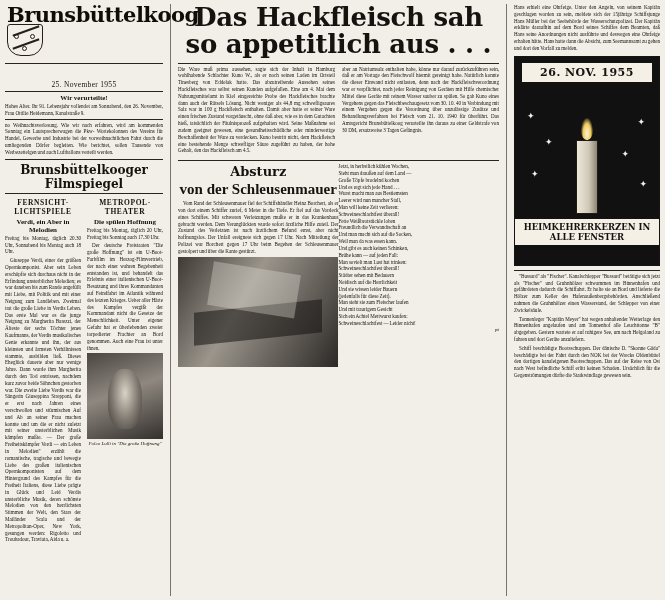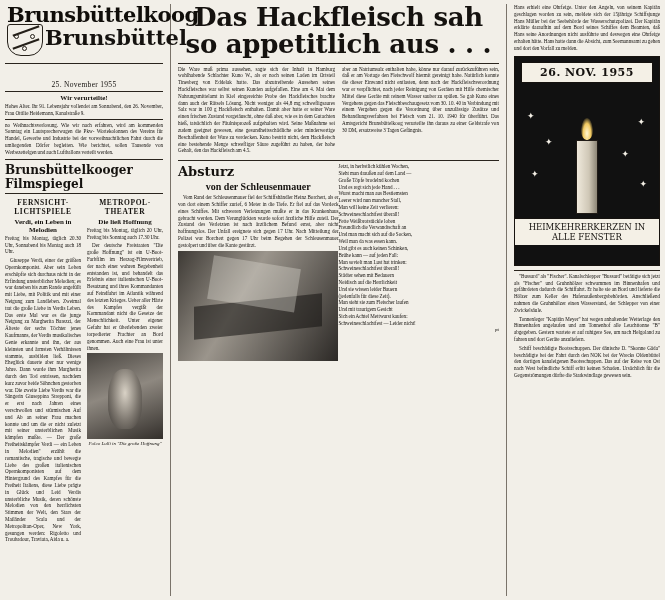--- a/index.html
+++ b/index.html
@@ -102,20 +102,21 @@
     margin-top: 16px;
     letter-spacing: 0.3px;
   }
   .rule-thin { border-top: 1px solid #2a241d; margin: 2px 0; }
   .rule-med { border-top: 1.5px solid #2a241d; margin: 3px 0; }
 
   h2.sec {
     font-family: "DejaVu Serif", serif;
     font-size: 12px;
     font-weight: bold;
+    text-align: center;
     margin: 3px 0 2px;
   }
   h3.sub {
     font-size: 7.5px;
     font-weight: bold;
     text-align: center;
     letter-spacing: 0.6px;
     margin: 2px 0 2px;
   }
   h4.small {
@@ -241,21 +242,21 @@
   .star {
     position: absolute;
     color: #f4f0e6;
     font-size: 9px;
     line-height: 1;
   }
   .ad-tagline {
     background: #f4f0e6;
     color: #15120f;
     font-family: "DejaVu Serif", serif;
-    font-weight: normal;
+    font-weight: bold;
     font-size: 8.5px;
     text-align: center;
     line-height: 1.2;
     padding: 3px 2px;
     margin: 0 0 12px 0;
     border-top: 1.5px solid #15120f;
   }
   .pt { text-align: right; font-size: 5px; }
   .bullets p { margin: 0; }
 </style>
@@ -267,45 +268,44 @@
 
     <div class="col col1">
 
       <div class="masthead">
         <div class="mast-title">Brunsbüttelkoog</div>
         <div class="crest">
           <span class="dot"></span>
           <span class="dot d2"></span>
           <span class="dot d3"></span>
         </div>
-        <div class="mast-title-2">Brunsbüttel</div>
       </div>
       <div class="rule-thin"></div>
       <div class="mast-date">25. November 1955</div>
       <div class="rule-thin"></div>
 
       <h4 class="small">Wir verurteilte!</h4>
       <p class="body">Hohes Alter. Ihr 91. Lebensjahr vollendet am Sonnabend, den 26. November, Frau Ottilie Heidemann, Kanalstraße 9.</p>
       <div class="rule-thin"></div>
       <p class="body">no Weihnachtsverlosung. Wie wir nach erfahren, wird am kommenden Sonntag ein Lautsprecherwagen die Pkw- Wortekolonnen des Vereins für Handel, Gewerbe und Industrie bei der vorweihnachtlichen Fahrt durch die umliegenden Dörfer begleiten. Wie berichtet, sollen Tausende von Werbezettelgen und auch Luftballons verteilt werden.</p>
 
       <div class="rule-med"></div>
       <h2 class="sec">Brunsbüttelkooger Filmspiegel</h2>
       <div class="rule-thin"></div>
 
       <div style="display:flex; gap:6px;">
         <div style="width:50%;">
           <h3 class="sub">FERNSICHT-LICHTSPIELE</h3>
-          <h4 class="small">Verdi, ein Leben in Melodien</h4>
+          <h4 class="small">Verdi, ein Aber in Melodien</h4>
           <p class="body">Freitag bis Montag, täglich 20.30 Uhr, Sonnabend bis Montag auch 18 Uhr.</p>
           <p class="body ind">Giuseppe Verdi, einer der größten Opernkomponist. Aber sein Leben erschöpfte sich durchaus nicht in der Erfindung unsterblicher Melodien; es war daneben bis zum Rande angefüllt mit Liebe, mit Politik und mit einer Neigung zum Landleben. Zweimal trat die große Liebe in Verdis Leben. Das erste Mal war es die junge Neigung zu Margherita Barezzi, der Älteste der sechs Töchter jenes Kaufmanns, der Verdis musikalisches Genie erkannte und ihn, der aus kleinsten und ärmsten Verhältnissen stammte, ausbilden ließ. Dieses Eheglück dauerte aber nur wenige Jahre. Dann wurde ihm Margherita durch den Tod entrissen, nachdem kurz zuvor beide Söhnchen gestorben war. Die zweite Liebe Verdis war die Sängerin Giuseppina Strepponi, die er erst nach Jahren eines verschwollen und stürmischen Auf und Ab an seiner Frau machen konnte und um die er nicht zuletzt mit seiner unsterblichen Musik kämpfen mußte. — Der große Freiheitskämpfer Verdi — ein Leben in Melodien" erzählt die romantische, tragische und bewegte Liebe des großen italienischen Opernkomponisten auf dem Hintergrund des Kampfes für die Freiheit Italiens, diese Liebe prägte in Glück und Leid Verdis unsterbliche Musik, deren schönste Melodien von den herrlichsten Stimmen der Welt, den Stars der Mailänder Scala und der Metropolitan-Oper, New York, gesungen werden: Rigoletto und Troubadour, Traviata, Aida u. a.</p>
         </div>
         <div style="width:50%;">
           <h3 class="sub">METROPOL-THEATER</h3>
-          <h4 class="small">Die ließ Hoffnung</h4>
+          <h4 class="small">Die spülen Hoffnung</h4>
           <p class="body">Freitag bis Montag, täglich 20 Uhr, Freitag bis Sonntag auch 17.30 Uhr.</p>
           <p class="body ind">Der deutsche Freistaaten "Die große Hoffnung" ist ein U-Boot-Farbfilm im Herzog-Filmvertrieb, der nach einer wahren Begebenheit entstanden ist, und behandelt das Erlebnis einer italienischen U-Boot-Besatzung und ihres Kommandanten auf Feindfahrt im Atlantik während des letzten Krieges. Ueber aller Härte des Kampfes vergißt der Kommandant nicht die Gesetze der Menschlichkeit. Unter eigener Gefahr hat er überlebenden zweier torpedierter Frachter an Bord genommen. Auch eine Frau ist unter ihnen.</p>
           <div class="photo film"></div>
           <div class="caption">Folco Lulli in "Die große Hoffnung"</div>
         </div>
       </div>
     </div>
 
     <div class="vrule"></div>
 
@@ -317,21 +317,21 @@
         <p class="body" style="width:50%;">Die Ware muß prima aussehen, sagte sich der Inhalt in Hamburg wohlhabende Schlachter Kuno W., als er noch seinen Laden im Ortsteil Tinesberg von Eddelak hatte. Das abzutreibende Aussehen seines Hackfleisches war selbst seinen Kunden aufgefallen. Eine am 4. Mai dem Nahrungsmittelamt in Kiel eingereichte Probe des Hackfleisches brachte dann auch der Rätsels Lösung. Nicht weniger als 44,8 mg schwefligsaures Salz war in 100 g Hackfleisch enthalten. Damit aber hatte er seiner Ware einen frischen Zustand vorgetäuscht, ohne daß aber, wie es in dem Gutachten hieß, tatsächlich der Fäulnisprozeß aufgehalten wird. Seine Maßnahme sei zudem geeignet gewesen, eine gesundheitsschädliche oder minderwertige Beschaffenheit der Ware zu verdecken. Kuno bestritt nicht, dem Hackfleisch eine bestehende Menge schwefliger Säure zugeführt zu haben, der hohe Gehalt, den das Hackfleisch am 4.5.</p>
         <div style="width:50%;">
           <p class="body">aber an Natriumsalz enthalten habe, könne nur darauf zurückzuführen sein, daß er am Vortage den Fleischwolf hiermit gereinigt habe. Natürlich konnte die dieser Einwand nicht entlasten, denn nach der Hackfleischverordnung war er verpflichtet, nach jeder Reinigung von Geräten mit Hilfe chemischer Mittel diese Geräte mit reinem Wasser sauber zu spülen. So gab Kuno eines Vergehens gegen das Fleischbeschaugesetz vom 30. 10. 40 in Verbindung mit einem Vergehen gegen die Verordnung über unzulässige Zusätze und Behandlungsverfahren bei Fleisch vom 21. 10. 1940 für überführt. Das Amtsgericht Brunsbüttelkoog verurteilte ihn daraus zu einer Geldstrafe von 30 DM, ersatzweise 3 Tagen Gefängnis.</p>
         </div>
       </div>
 
       <div style="display:flex; margin-top:2px;">
         <div style="width:50%;">
           <div class="rule-thin"></div>
           <h2 class="sec" style="font-size:13px; margin-bottom:0;">Absturz</h2>
-          <h3 class="sub" style="font-size:10px; letter-spacing:0;font-family:Liberation Serif, serif;">von der Schleusenmauer</h3>
+          <h3 class="sub" style="font-size:15px; letter-spacing:0;font-family:Liberation Serif, serif;">von der Schleusenmauer</h3>
           <p class="body ind">Vom Rand der Schleusenmauer fiel der Schiffshändler Heinz Borchert, als er von dort einem Schiffer zurief, 6 Meter in die Tiefe. Er fiel auf das Vordeck eines Schiffes. Mit schweren Verletzungen mußte er in das Krankenhaus gebracht werden. Dem Verunglückten wurde sofort ärztliche Hilfe zuteil. Der Zustand des Verletzten ist nach ärztlichem Befund ernst, aber nicht hoffnungslos. Der Unfall ereignete sich gegen 17 Uhr. Nach Mitteilung der Polizei war Borchert gegen 17 Uhr beim Begehen der Schleusenmauer gestolpert und über die Kante gestürzt.</p>
           <div class="photo crash"></div>
         </div>
         <div style="width:50%;">
           <div class="rule-thin"></div>
           <div class="bullets">
             <p class="body" style="text-align:left;">Jetzt, in herbstlich kühlen Wochen,</p>
             <p class="body" style="text-align:left;">Sieht man draußen auf dem Land —</p>
             <p class="body" style="text-align:left;">Große Töpfe brodelnd kochen</p>
             <p class="body" style="text-align:left;">Und es regt sich jede Hand . . .</p>

